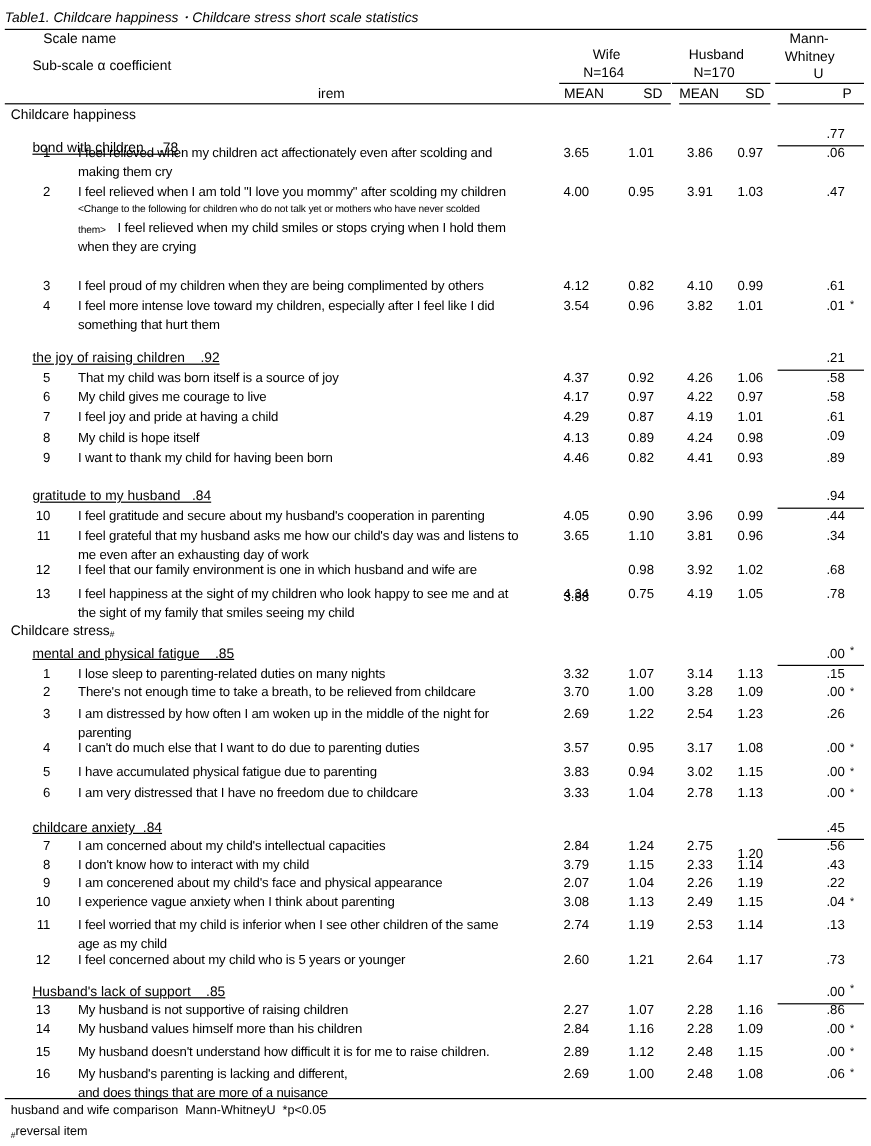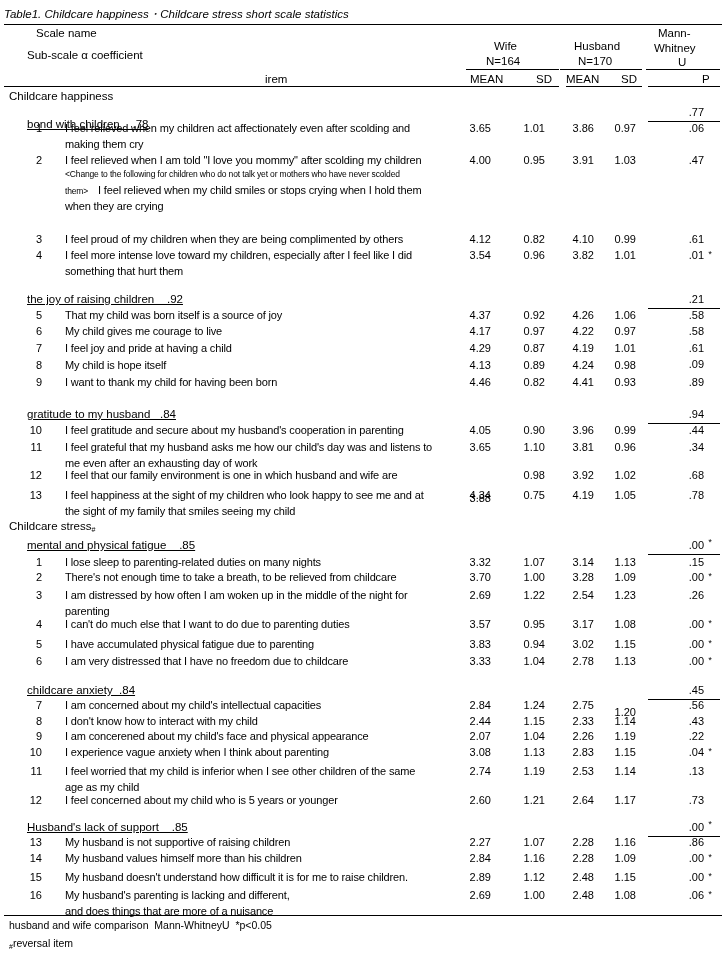--- a/index.html
+++ b/index.html
@@ -258,41 +258,41 @@
     </div>
     <div class="num" style="right:235px; top:699px;">2.84</div>
     <div class="num" style="right:181px; top:699px;">1.24</div>
     <div class="num" style="right:132px; top:699px;">2.75</div>
     <div class="num" style="right:90px; top:706px;">1.20</div>
     <div class="num" style="right:22px; top:699px;">.56</div>
     <div style="position:absolute; left:0; top:0;">
       <div class="item-no" style="left:22px; top:715px;">8</div>
       <div class="item-text" style="left:65px; top:715px;">I don't know how to interact with my child</div>
     </div>
-    <div class="num" style="right:235px; top:715px;">2.44</div>
+    <div class="num" style="right:235px; top:715px;">3.79</div>
     <div class="num" style="right:181px; top:715px;">1.15</div>
     <div class="num" style="right:132px; top:715px;">2.33</div>
     <div class="num" style="right:90px; top:715px;">1.14</div>
     <div class="num" style="right:22px; top:715px;">.43</div>
     <div style="position:absolute; left:0; top:0;">
       <div class="item-no" style="left:22px; top:730px;">9</div>
       <div class="item-text" style="left:65px; top:730px;">I am concerened about my child's face and physical appearance</div>
     </div>
     <div class="num" style="right:235px; top:730px;">2.07</div>
     <div class="num" style="right:181px; top:730px;">1.04</div>
     <div class="num" style="right:132px; top:730px;">2.26</div>
     <div class="num" style="right:90px; top:730px;">1.19</div>
     <div class="num" style="right:22px; top:730px;">.22</div>
     <div style="position:absolute; left:0; top:0;">
       <div class="item-no" style="left:22px; top:746px;">10</div>
       <div class="item-text" style="left:65px; top:746px;">I experience vague anxiety when I think about parenting</div>
     </div>
     <div class="num" style="right:235px; top:746px;">3.08</div>
     <div class="num" style="right:181px; top:746px;">1.13</div>
-    <div class="num" style="right:132px; top:746px;">2.83</div>
+    <div class="num" style="right:132px; top:746px;">2.49</div>
     <div class="num" style="right:90px; top:746px;">1.15</div>
     <div class="num" style="right:22px; top:746px;">.04</div>
     <div class="abs star" style="left:705px; top:746px;">*</div>
     <div style="position:absolute; left:0; top:0;">
       <div class="item-no" style="left:22px; top:765px;">11</div>
       <div class="item-text" style="left:65px; top:765px;">I feel worried that my child is inferior when I see other children of the same</div>
       <div class="item-text" style="left:65px; top:781px;">age as my child</div>
     </div>
     <div class="num" style="right:235px; top:765px;">2.74</div>
     <div class="num" style="right:181px; top:765px;">1.19</div>

